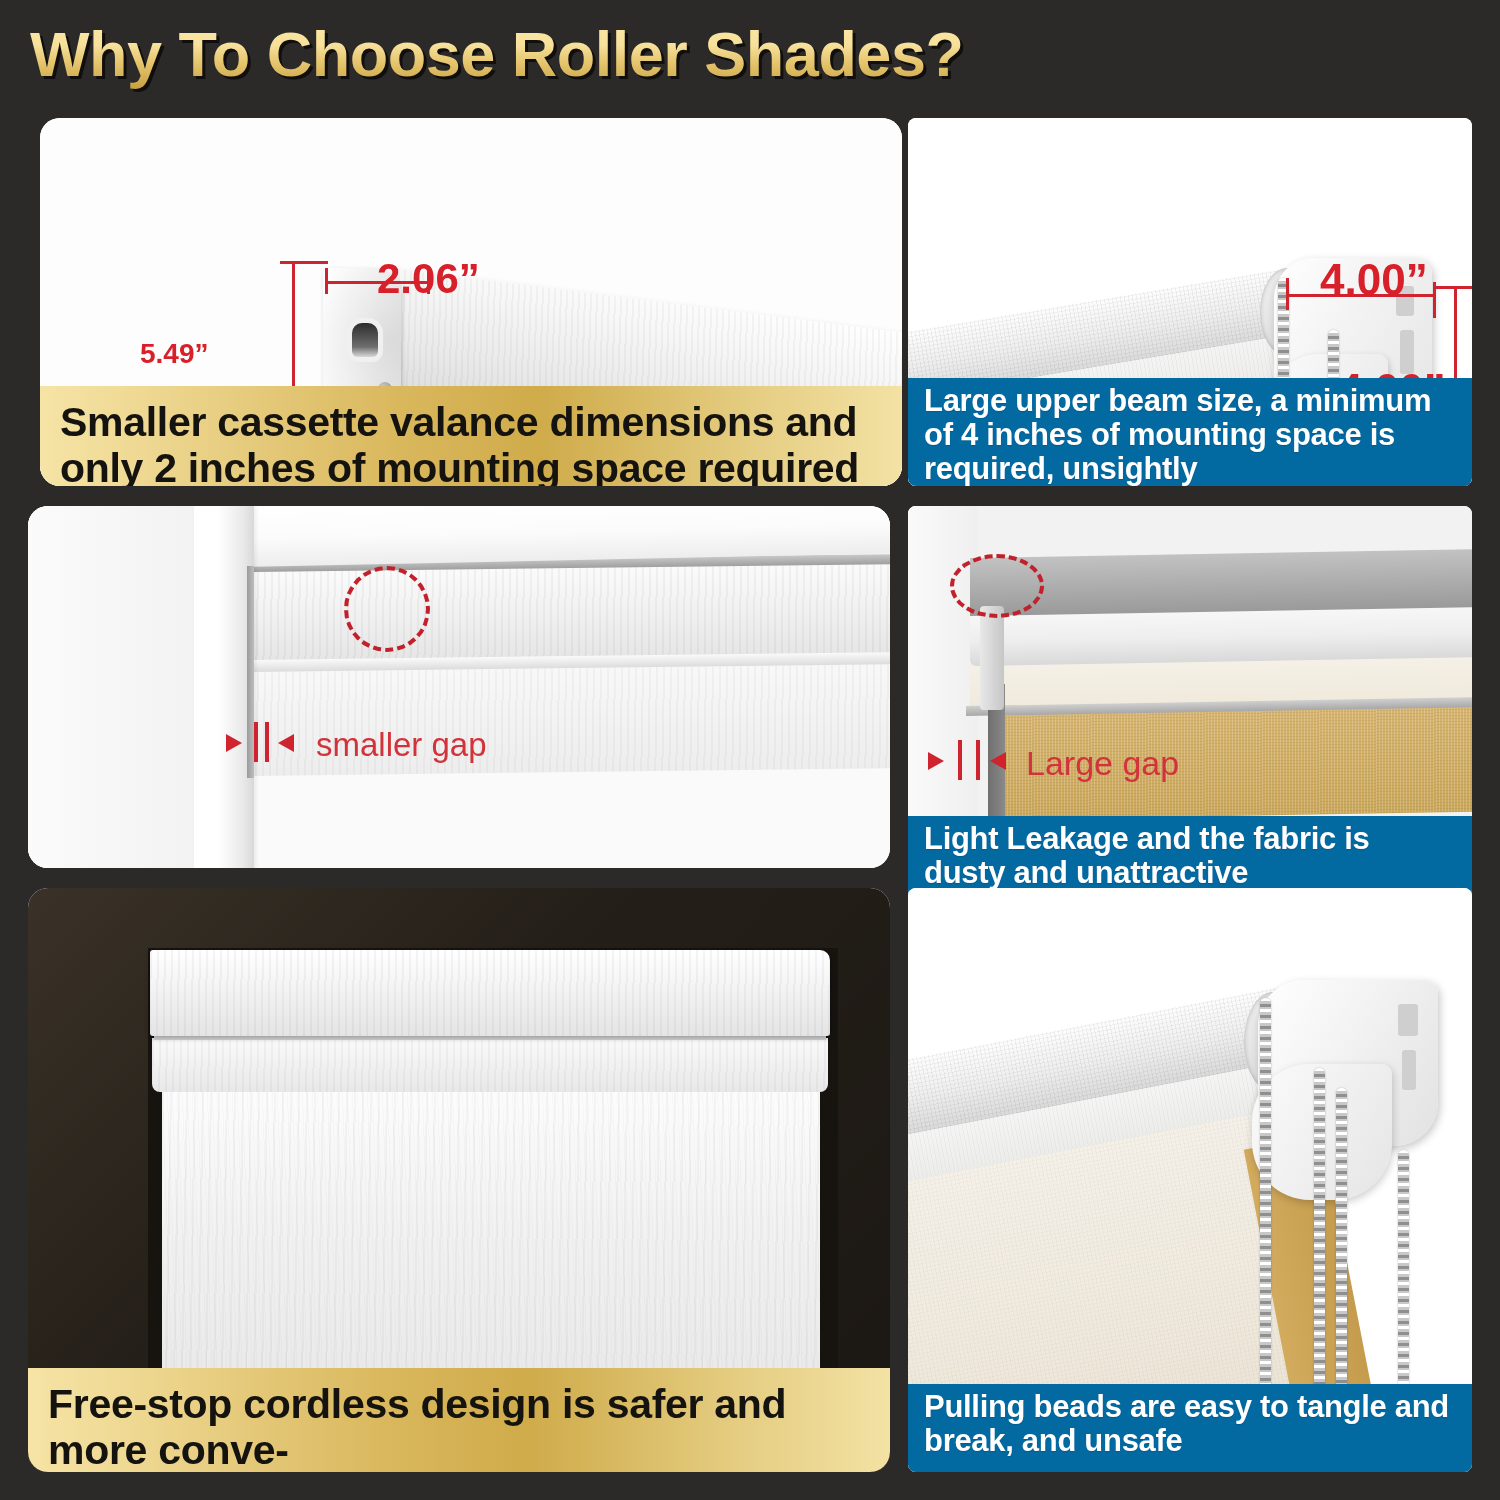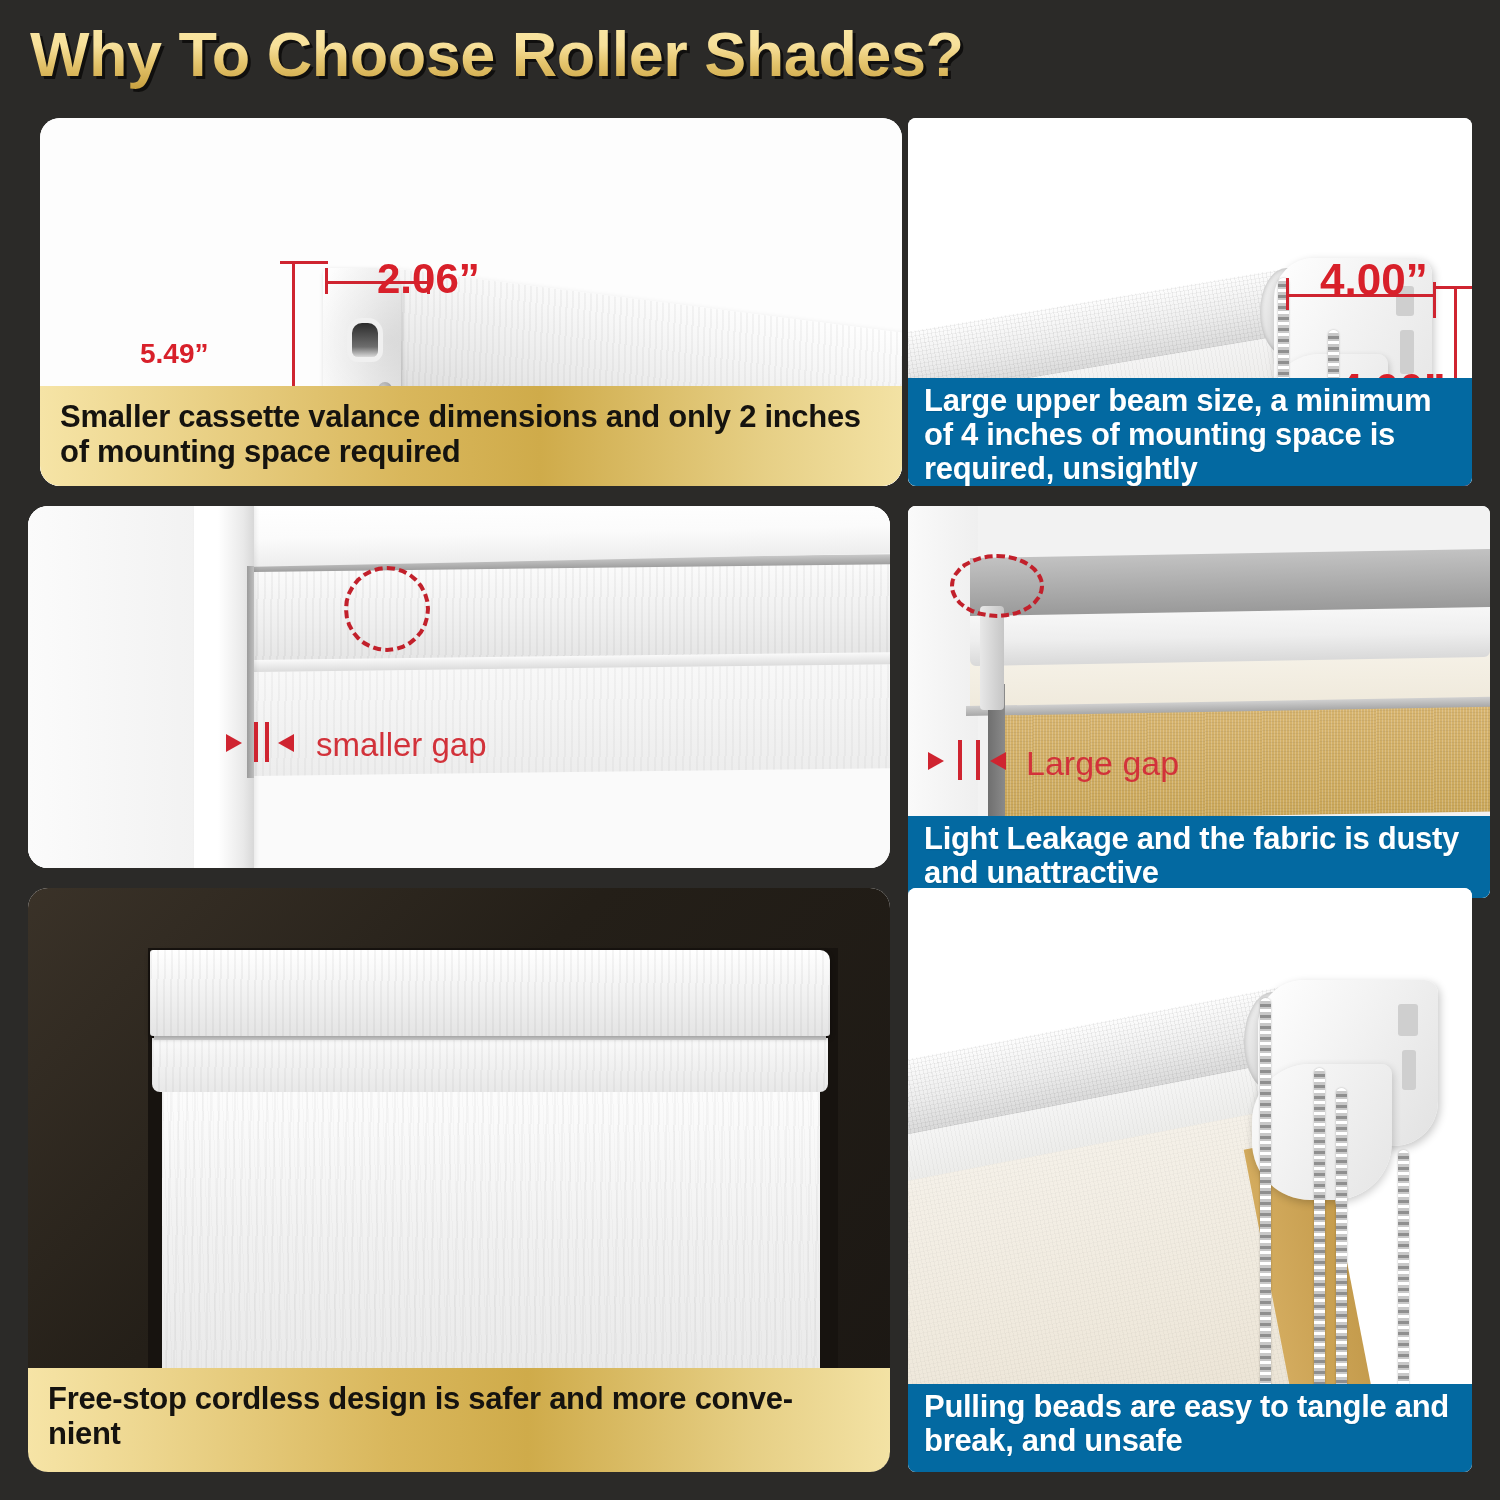--- a/index.html
+++ b/index.html
@@ -43,21 +43,21 @@
     box-sizing:border-box;
     display:flex;align-items:flex-start;
   }
   .caption .ctext{display:block;white-space:pre-line;}
 
   .caption.good{
     background:linear-gradient(90deg,#f6e4a6 0%,#eed892 12%,#d9b75c 42%,#cfab4a 58%,#e6cf85 84%,#f3e2a4 100%);
     color:#15130f;
     border-bottom-left-radius:20px;border-bottom-right-radius:20px;
     padding:14px 20px 10px 20px;
-    font-size:31px;font-weight:bold;line-height:1.12;
+    font-size:41px;font-weight:bold;line-height:1.12;
     letter-spacing:-0.3px;
   }
   .caption.bad{
     background:#0369a1;
     color:#ffffff;
     padding:6px 16px 8px 16px;
     font-size:31px;font-weight:bold;line-height:1.10;
     letter-spacing:-0.3px;
     text-shadow:0 1px 1px rgba(0,0,0,.12);
   }
@@ -480,21 +480,21 @@
     <div class="dashcircle" style="left:316px;top:60px;width:78px;height:78px;"></div>
 
     <div class="arrow-r" style="left:198px;top:228px;"></div>
     <div class="gapline" style="left:226px;top:216px;height:40px;"></div>
     <div class="gapline" style="left:237px;top:216px;height:40px;"></div>
     <div class="arrow-l" style="left:250px;top:228px;"></div>
     <div class="dim" style="left:288px;top:222px;font-size:33px;font-weight:normal;color:#d2323a;">smaller gap</div>
   </div>
 </div>
 
-<div class="panel right" style="left:908px;top:506px;width:564px;height:392px;padding-left:18px;">
+<div class="panel right" style="left:908px;top:506px;width:564px;height:392px;">
   <div class="art">
     <div class="p4-bg"></div>
     <div class="p4-wall"></div>
     <div class="p4-khaki"></div>
     <div class="p4-cream"></div>
     <div class="p4-bar"></div>
     <div class="p4-roll"></div>
     <div class="p4-top"></div>
     <div class="p4-gapdark"></div>
     <div class="p4-bracketbits"></div>

